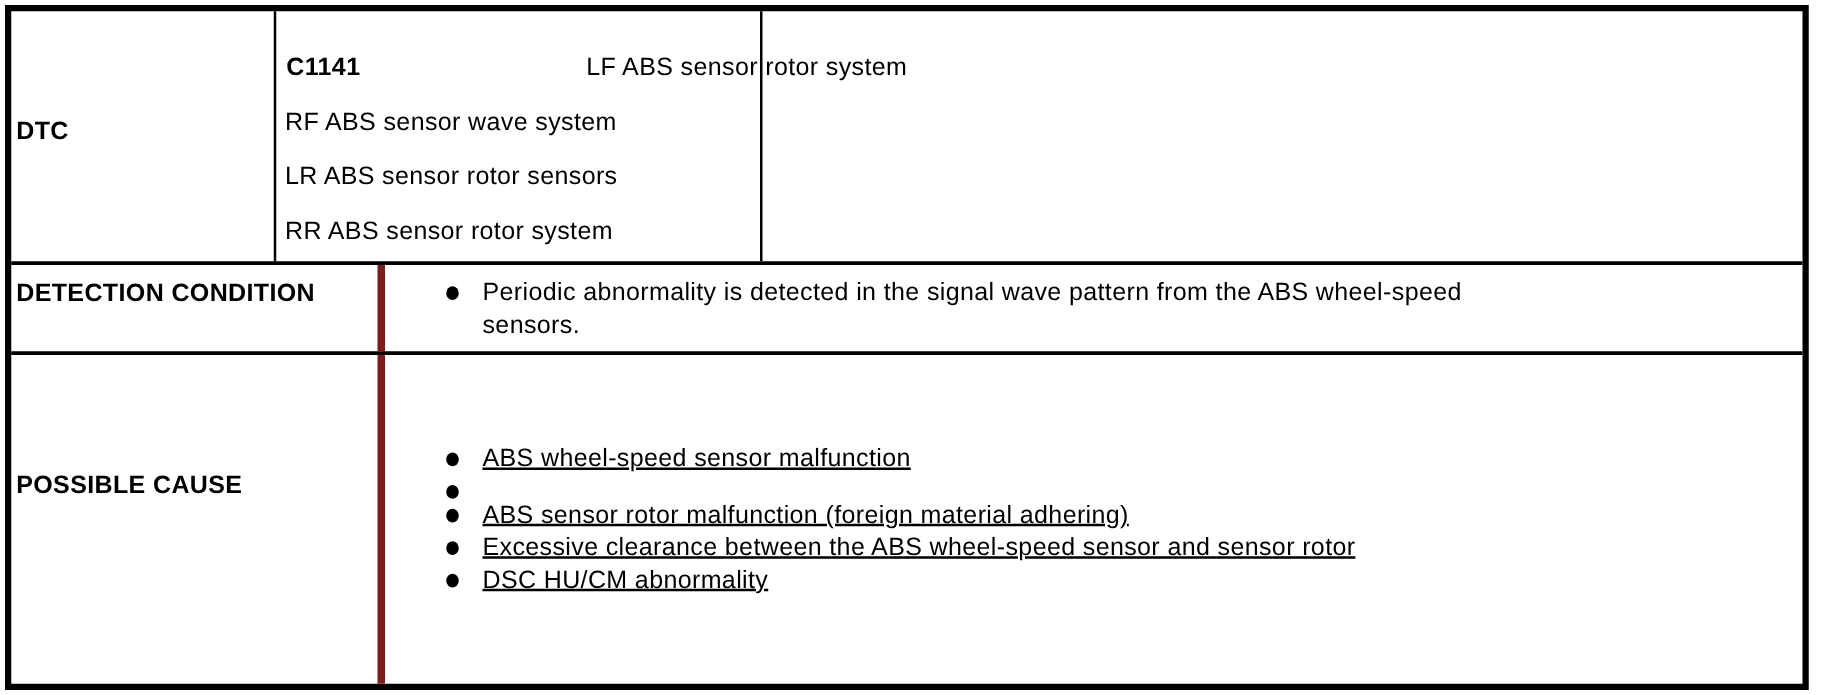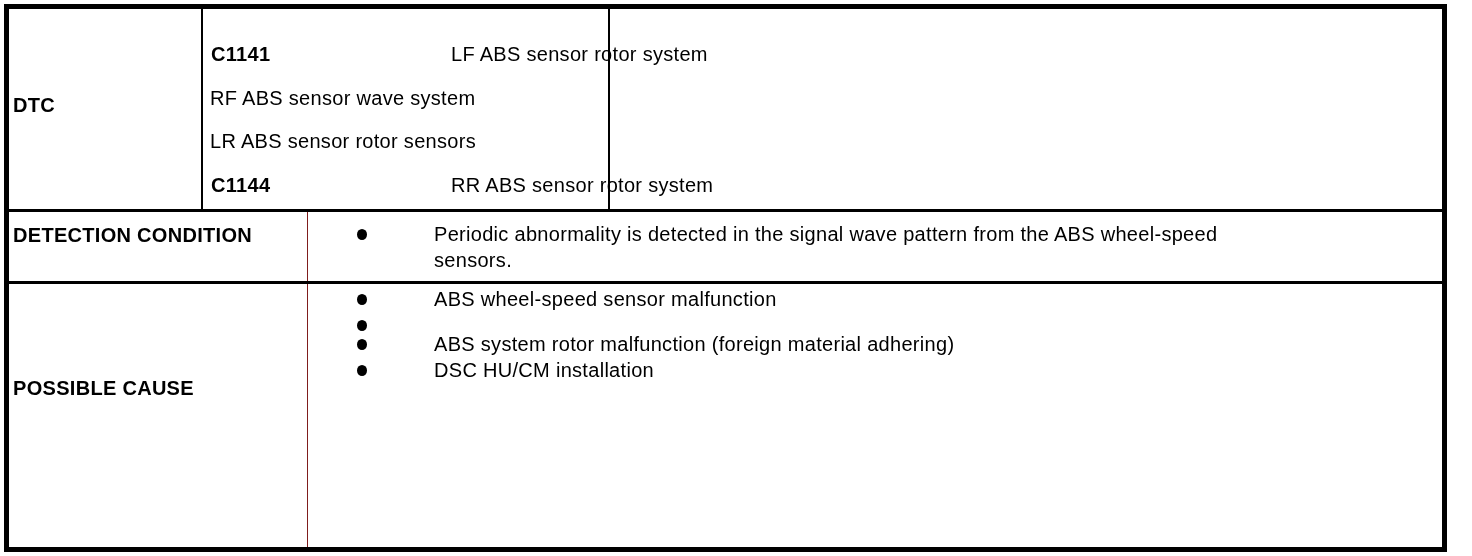--- a/index.html
+++ b/index.html
@@ -22,21 +22,21 @@
     display:flex; flex-direction:column;
   }
 
   .sec { display:flex; position:relative; }
   .sec-dtc       { height:203px; border-bottom:3px solid #000000; }
   .sec-detection { height:72px;  border-bottom:3px solid #000000; }
   .sec-possible  { flex:1; }
 
   
   .dtc-label-cell {
-    width:194px; flex:none;
+    width:212px; flex:none;
     border-right:2px solid #000000;
     display:flex; align-items:center;
     padding:0 0 8px 4px;
     font-weight:700;
   }
   .dtc-rows {
     flex:1; display:flex; flex-direction:column;
     padding:24px 0 2px 0;
   }
   .dtc-row { flex:1; display:flex; align-items:center; }
@@ -44,41 +44,41 @@
   .desc-cell { flex:1; padding-left:7px; font-weight:400; }
   .sec-dtc::after {
     content:""; position:absolute; left:599px; top:0; bottom:0;
     width:2px; background:#000000;
   }
   
 
   
   .label-cell {
     width:299px; flex:none;
-    border-right:1px solid #7f1d1d;
+    border-right:6px solid #7f1d1d;
     display:flex; align-items:center;
     padding-left:4px;
     font-weight:700;
   }
   .det-label { padding-bottom:22px; }
   .pos-label { padding-bottom:54px; }
 
   .det-content { flex:1; display:flex; align-items:center; }
   .pos-content {
     flex:1; display:flex; flex-direction:column;
-    justify-content:flex-start; padding:2px 0;
+    justify-content:center; padding:2px 0;text-decoration:underline;
   }
 
   .bullet-item { display:flex; align-items:flex-start; padding-left:49px; }
   .bullet {
     width:10px; height:11px; flex:none;
     background:#000000; border-radius:50%;
     margin-top:8px; margin-right:19px;
   }
-  .bullet-item p { line-height:26px;margin-left:48px; }
+  .bullet-item p { line-height:26px; }
   .det-text { max-width:800px; }
 </style>
 </head>
 <body>
 
 <div class="page">
   <div class="tbl">
 
     <div class="sec sec-dtc">
       <div class="dtc-label-cell">
@@ -89,21 +89,20 @@
           <div class="code-cell">C1141</div>
           <div class="desc-cell">LF ABS sensor rotor system</div>
         </div>
         <div class="dtc-row">
           <div class="desc-cell">RF ABS sensor wave system</div>
         </div>
         <div class="dtc-row">
           <div class="desc-cell">LR ABS sensor rotor sensors</div>
         </div>
         <div class="dtc-row">
-          <div class="code-cell">C1144</div>
           <div class="desc-cell">RR ABS sensor rotor system</div>
         </div>
       </div>
     </div>
 
     <div class="sec sec-detection">
       <div class="label-cell det-label">
         <span>DETECTION CONDITION</span>
       </div>
       <div class="det-content">
@@ -121,23 +120,27 @@
       <div class="pos-content">
         <div class="bullet-item">
           <span class="bullet"></span>
           <p>ABS wheel-speed sensor malfunction</p>
         </div>
         <div class="bullet-item">
           <span class="bullet"></span>
         </div>
         <div class="bullet-item">
           <span class="bullet"></span>
-          <p>ABS system rotor malfunction (foreign material adhering)</p>
+          <p>ABS sensor rotor malfunction (foreign material adhering)</p>
         </div>
         <div class="bullet-item">
           <span class="bullet"></span>
-          <p>DSC HU/CM installation</p>
+          <p>Excessive clearance between the ABS wheel-speed sensor and sensor rotor</p>
+        </div>
+        <div class="bullet-item">
+          <span class="bullet"></span>
+          <p>DSC HU/CM abnormality</p>
         </div>
       </div>
     </div>
 
   </div>
 </div>
 
 </body></html>

